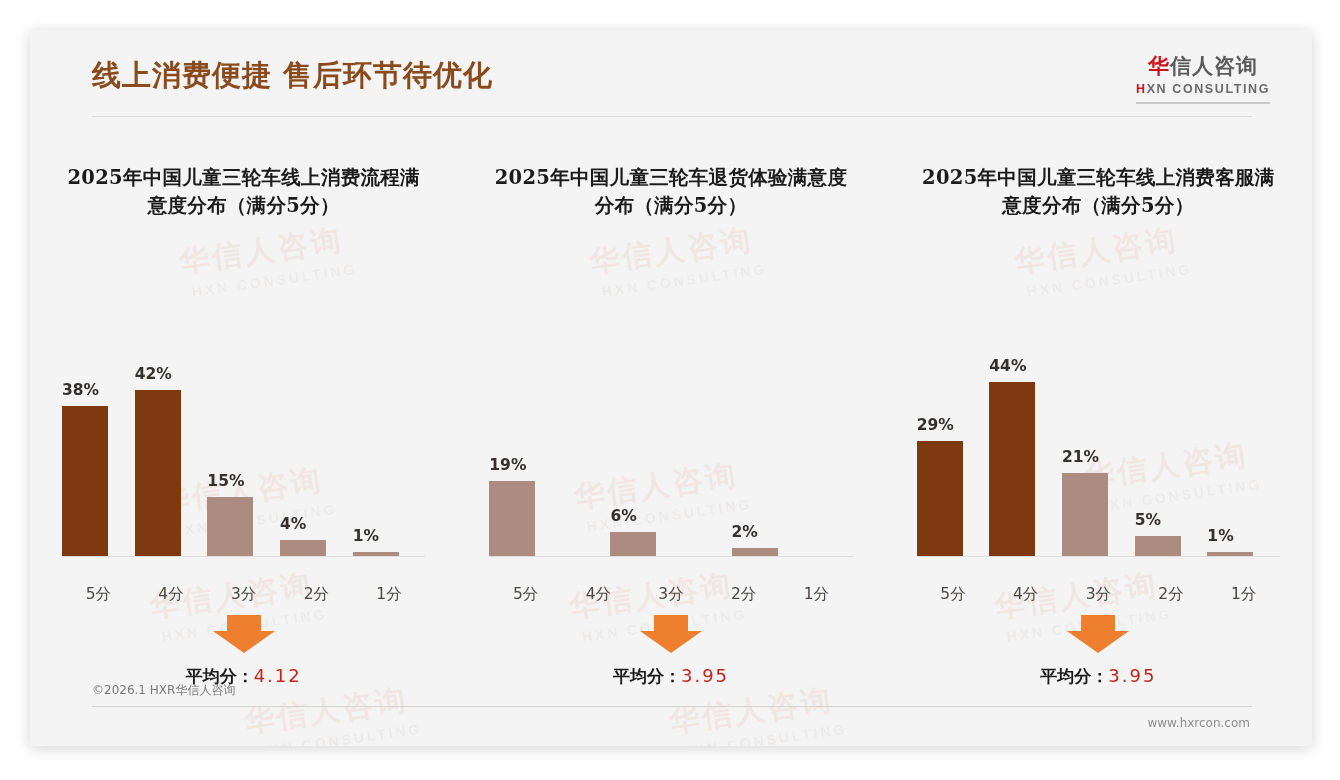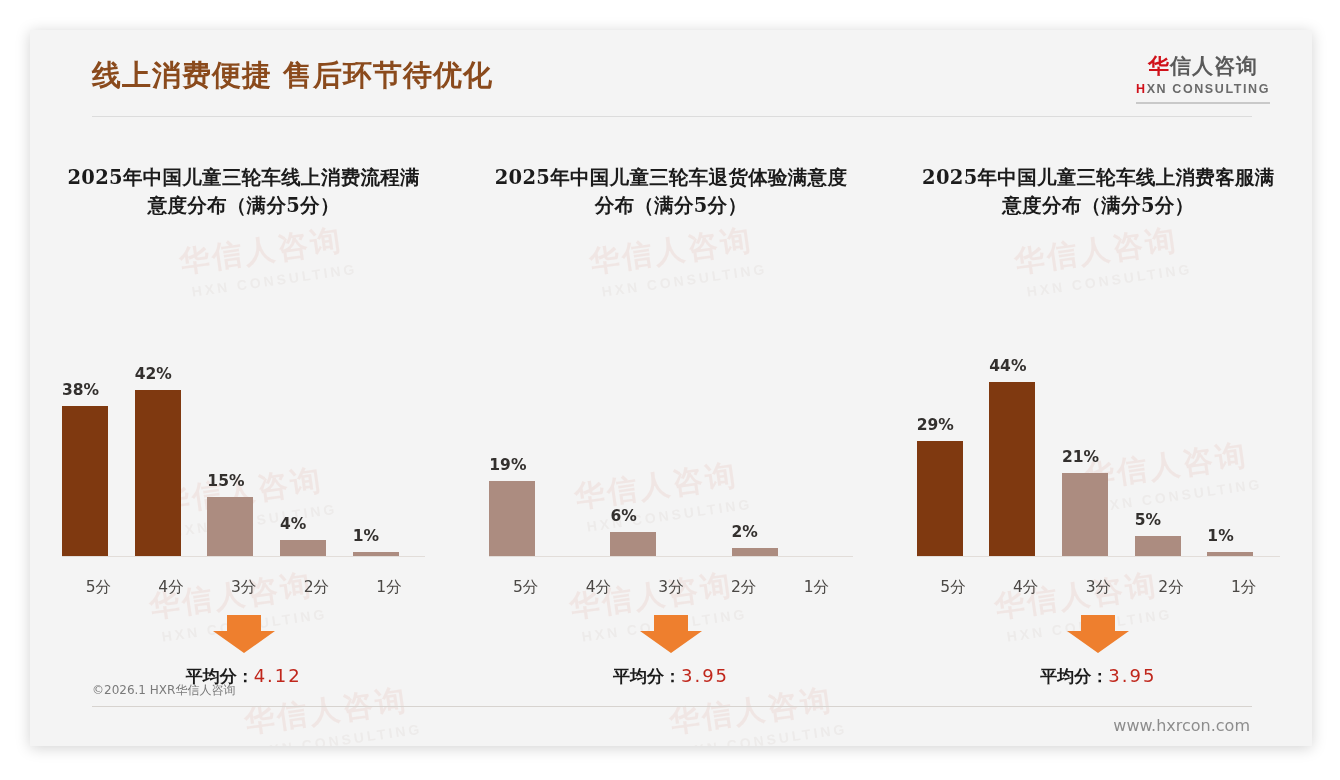--- a/index.html
+++ b/index.html
@@ -152,21 +152,21 @@
     background: #7f3910;
   }
   .bar.light { background: #ac8c80; }
 
   .xaxis {
     position: absolute;
     left: 18px;
     right: 18px;
     top: 100%;
     display: flex;
-    margin-top: 20px;
+    margin-top: 27px;
   }
   .xtick {
     flex: 1 1 0;
     text-align: center;
     font-size: 15.5px;
     color: #4a4744;
     font-family: "DejaVu Sans", "Liberation Sans", sans-serif;
   }
 
   
@@ -219,21 +219,21 @@
     left: 62px;
     top: 652px;
     font-size: 12px;
     color: #7a7a7a;
     font-family: "DejaVu Sans", "Liberation Sans", sans-serif;
   }
   #site {
     position: absolute;
     right: 62px;
     top: 686px;
-    font-size: 16px;
+    font-size: 12px;
     color: #8d8d8d;
     font-family: "DejaVu Sans", "Liberation Sans", sans-serif;
   }
 
   
   .wm {
     position: absolute;
     pointer-events: none;
     transform: rotate(-8deg);
     opacity: 0.30;

